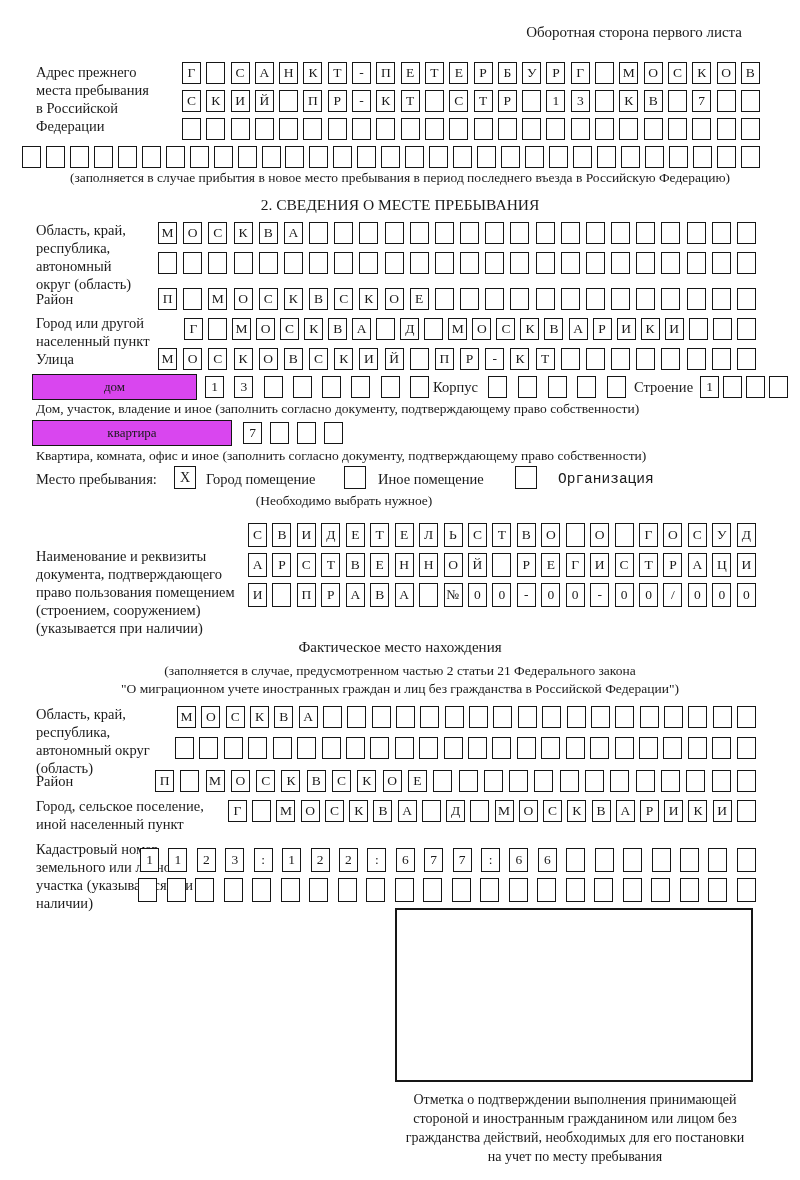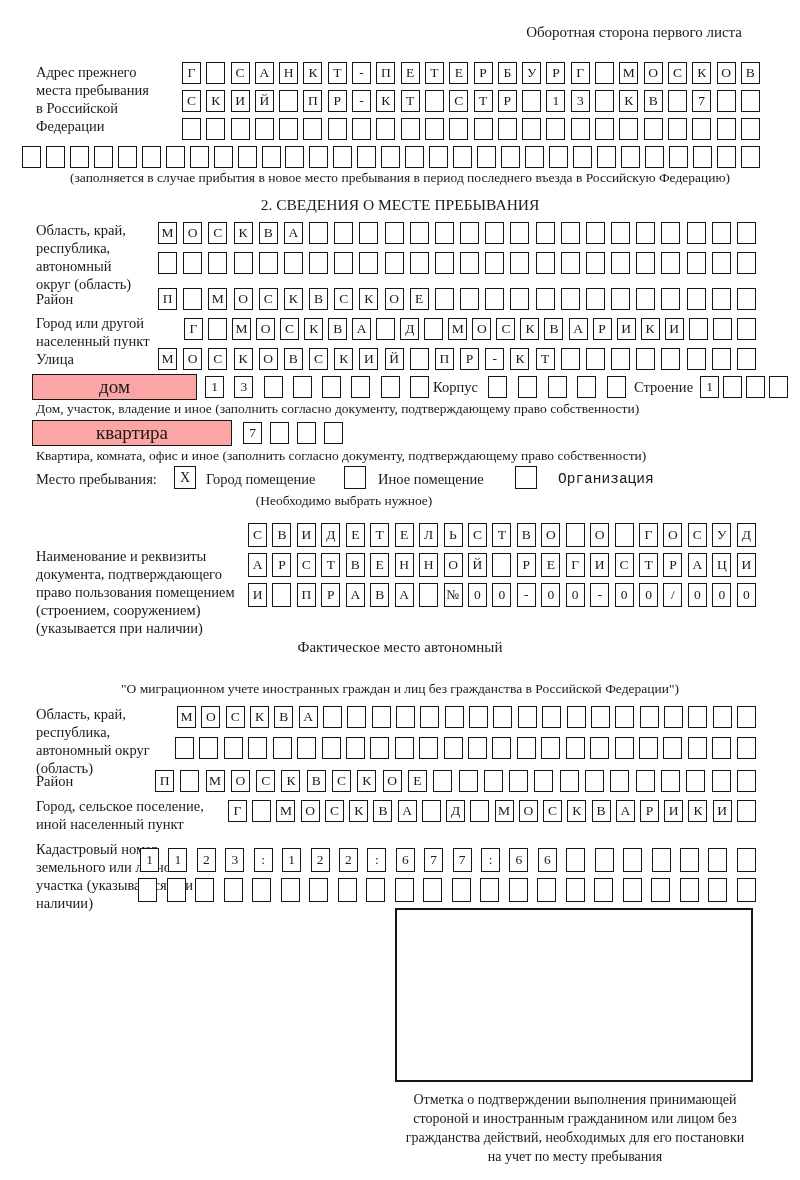--- a/index.html
+++ b/index.html
@@ -16,22 +16,22 @@
   .title{font-size:15.5px;font-weight:normal;}
   .grid{position:absolute;display:flex;justify-content:space-between;}
   .grid .cell{
     box-sizing:border-box;width:19px;border:1.6px solid #161616;background:#fff;
     display:flex;align-items:center;justify-content:center;
     font-size:13.5px;font-family:"Liberation Serif",serif;
   }
   .h22 .cell{height:22px;}
   .h24 .cell{height:24px;}
   .widebox{
-    box-sizing:border-box;position:absolute;border:1.8px solid #161616;background:#fca5a5;
-    display:flex;align-items:center;justify-content:center;font-size:19px;text-align:center;
+    box-sizing:border-box;position:absolute;border:1.8px solid #161616;background:#d946ef;
+    display:flex;align-items:center;justify-content:center;font-size:13px;text-align:center;
   }
   .checkbox{
     box-sizing:border-box;position:absolute;width:22px;height:23px;border:1.6px solid #161616;
     background:#fff;display:flex;align-items:center;justify-content:center;font-size:14px;
   }
   .stampbox{
     box-sizing:border-box;position:absolute;border:2px solid #161616;background:#fff;
   }
   .capline{display:block;}
 </style>
@@ -406,21 +406,22 @@
       <div class="cell">0</div>
       <div class="cell">-</div>
       <div class="cell">0</div>
       <div class="cell">0</div>
       <div class="cell">/</div>
       <div class="cell">0</div>
       <div class="cell">0</div>
       <div class="cell">0</div>
     </div>
 
-  <div class="abs title center" style="left:0;top:639px;width:800px;font-size:15px;">Фактическое место автономный</div>
+  <div class="abs title center" style="left:0;top:639px;width:800px;font-size:15px;">Фактическое место нахождения</div>
+  <div class="abs note center" style="left:40px;top:663px;width:720px;">(заполняется в случае, предусмотренном частью 2 статьи 21 Федерального закона</div>
   <div class="abs note center" style="left:40px;top:681px;width:720px;">"О миграционном учете иностранных граждан и лиц без гражданства в Российской Федерации")</div>
 
   <div class="abs lbl" style="left:36px;top:705px;width:132px;">Область, край, республика, автономный округ (область)</div>
   <div class="grid h22" style="left:177px;top:706px;width:579px;">
       <div class="cell">М</div>
       <div class="cell">О</div>
       <div class="cell">С</div>
       <div class="cell">К</div>
       <div class="cell">В</div>
       <div class="cell">А</div>

